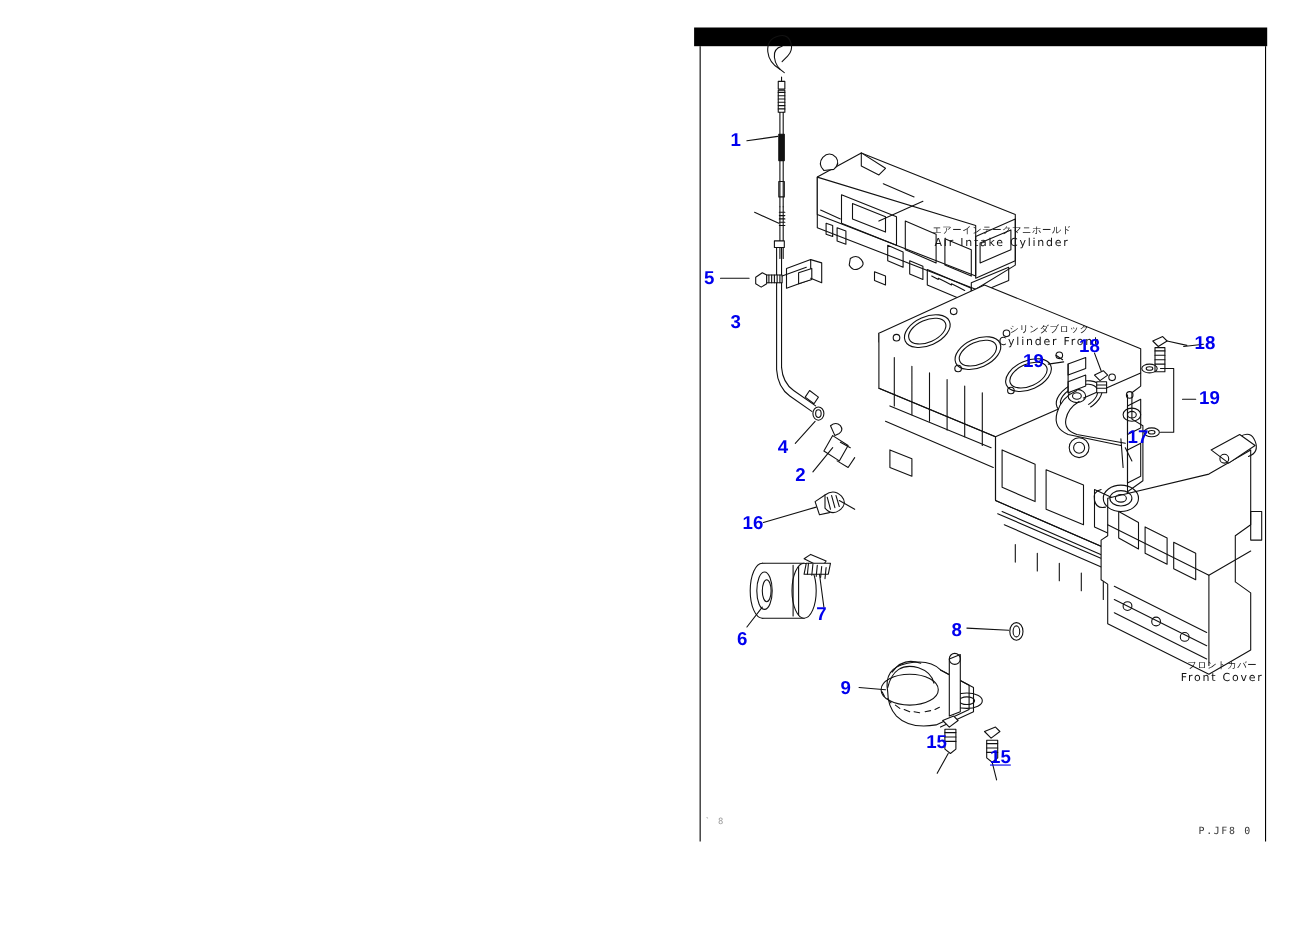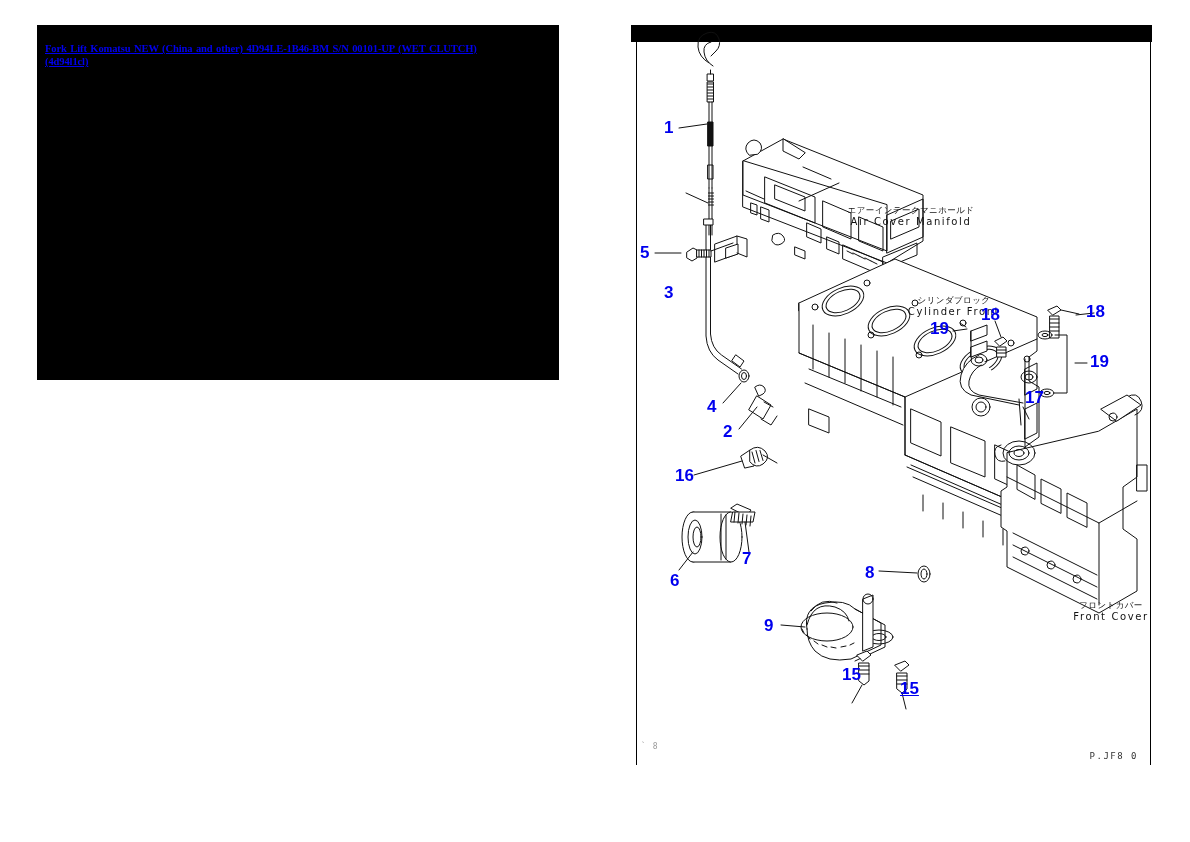--- a/index.html
+++ b/index.html
@@ -140,23 +140,20 @@
     font-size: 8px;
     letter-spacing: 1px;
     white-space: nowrap;
   }
 </style>
 </head>
 <body>
 
 <div id="page">
 
-  <div id="left-panel">
-    <a id="catalog-link">Fork Lift Komatsu NEW (China and other) 4D94LE-1B46-BM S/N 00101-UP (WET CLUTCH)(4d94l1cl)</a>
-  </div>
 
   <div id="diagram-panel">
 
     <div id="diagram-header-bar"></div>
     <div id="diagram-frame"></div>
 
     <svg id="diagram-svg" viewBox="0 0 521 740">
       <g fill="none" stroke="#111111" stroke-width="1" stroke-linejoin="round" stroke-linecap="round">
 
         <g>
@@ -404,21 +401,21 @@
         <path d="M322 306 l 14 -2"></path>
         <path d="M445 290 l 18 -2"></path>
         <path d="M444 338 l 12 0"></path>
         <path d="M392 382 l 6 12"></path>
 
       </g>
     </svg>
 
     <div class="caption" style="left:200px; top:153px; width:160px;margin-top:28px;">
       <span class="jp">エアーインテークマニホールド</span>
-      <span class="en">Air Cover Manifold</span>
+      <span class="en">Air Intake Cylinder</span>
     </div>
 
     <div class="caption" style="left:258px; top:271px; width:130px;">
       <span class="jp">シリンダブロック</span>
       <span class="en">Cylinder Front</span>
     </div>
 
     <div class="caption" style="left:420px; top:576px; width:120px;">
       <span class="jp">フロントカバー</span>
       <span class="en">Front Cover</span>

